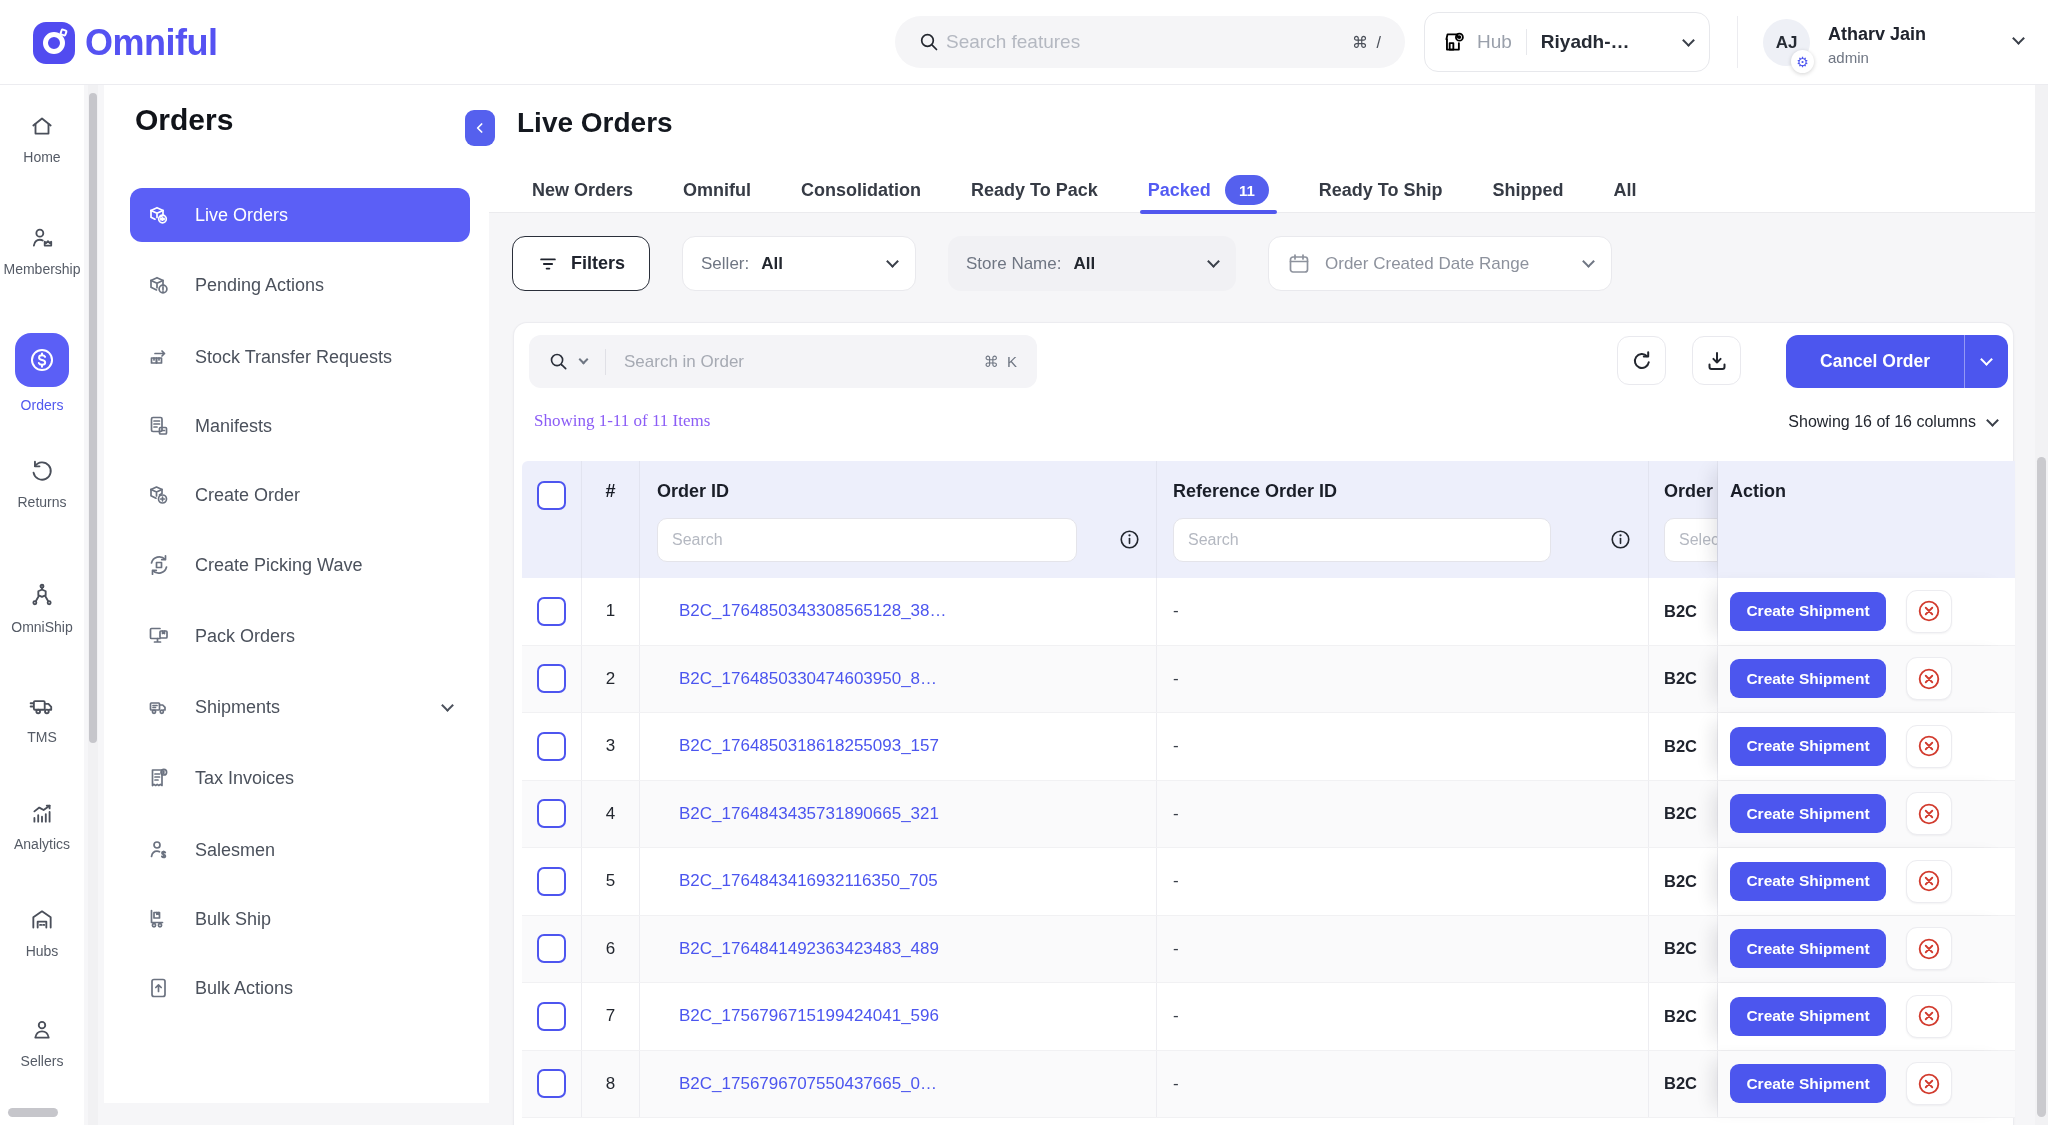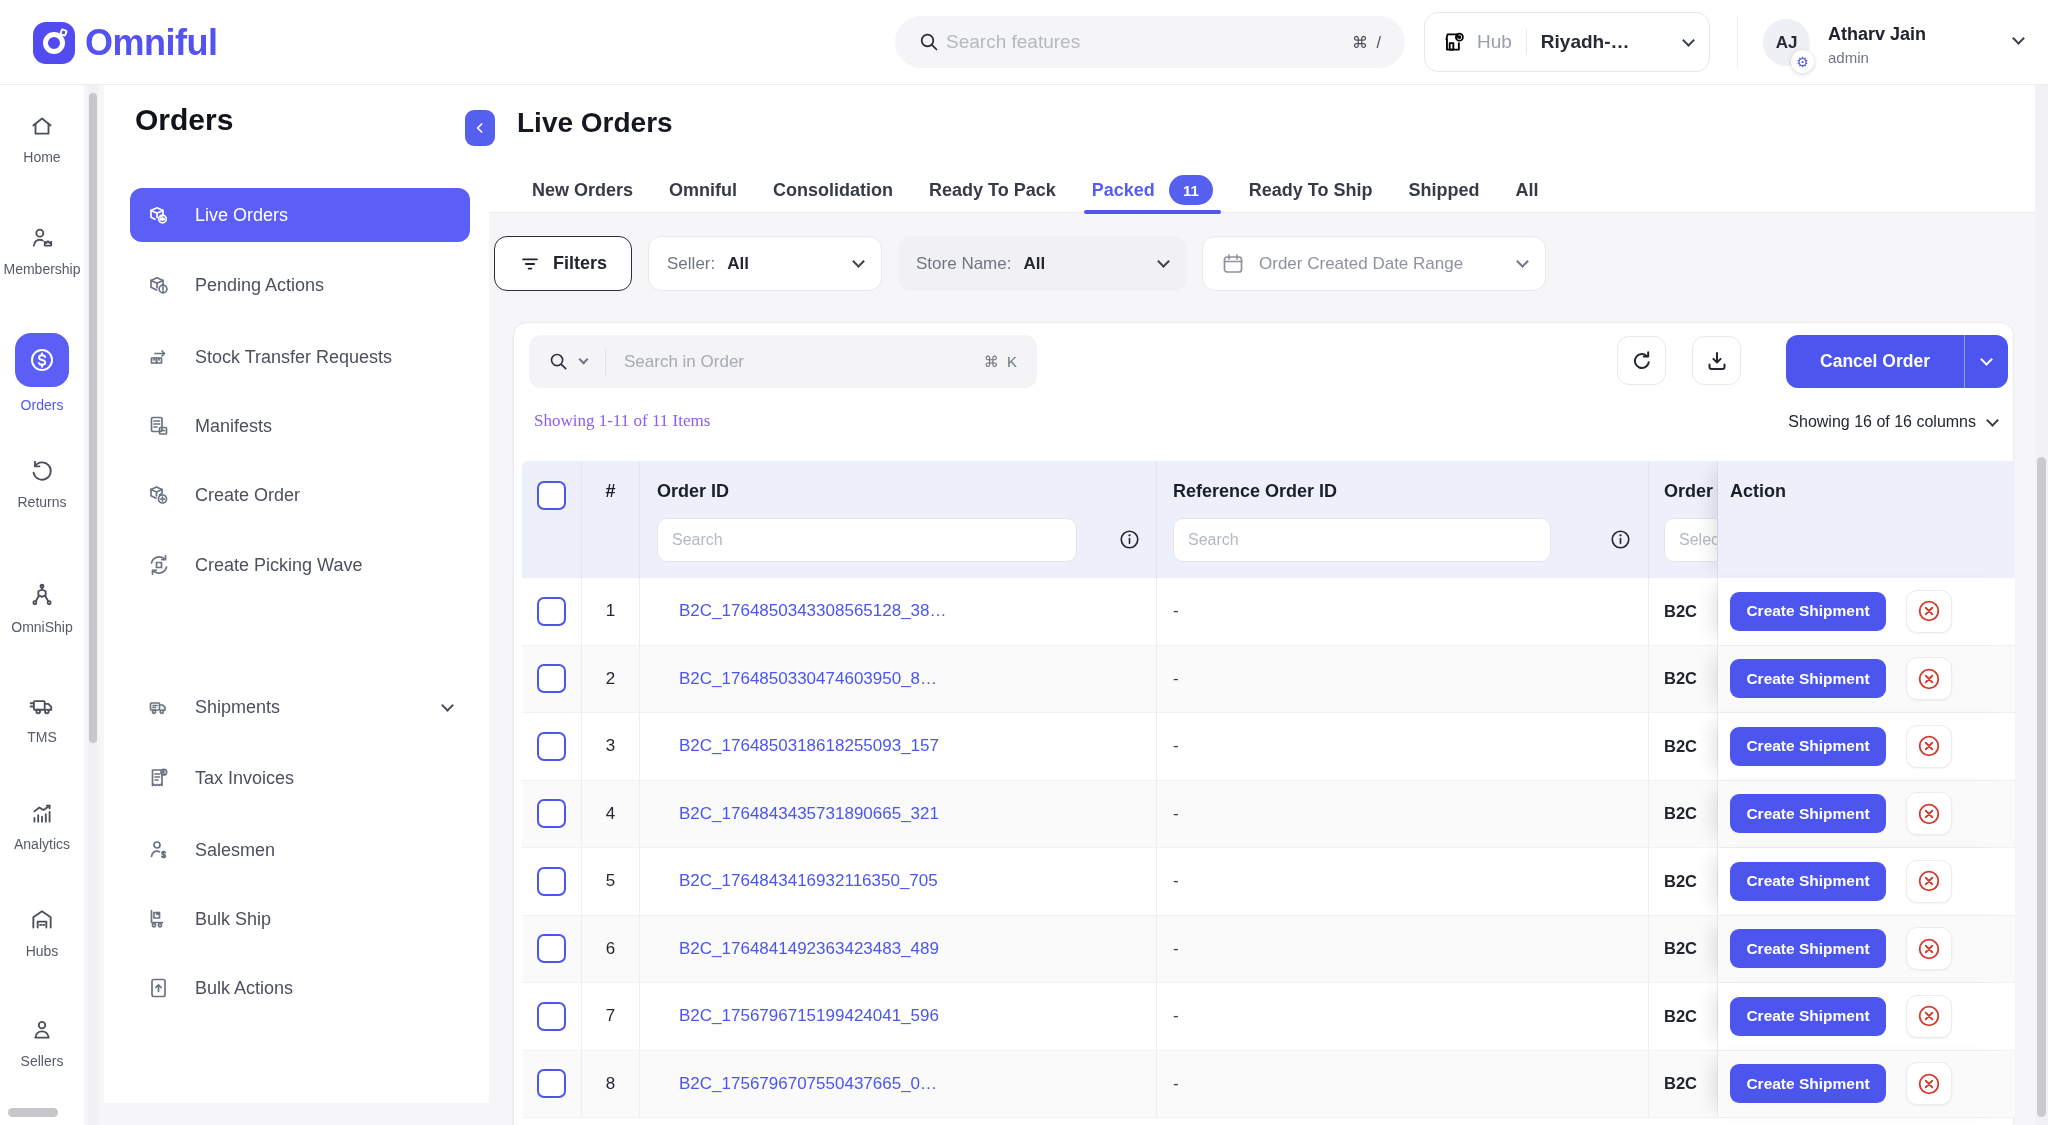--- a/index.html
+++ b/index.html
@@ -50,26 +50,26 @@
   .sb-item .sic{width:24px;height:24px;margin-left:17px;color:#6b7280;flex:none;}
   .sb-item .slabel{margin-left:24px;font-size:18px;white-space:nowrap;}
   .sb-item.active{background:#5b5ff6;color:#fff;}
   .sb-item.active .sic{color:#fff;}
   .sb-item .sb-chev{margin-left:auto;margin-right:18px;border-color:#4b515c;}
 
   
   .main{position:absolute;left:489px;top:85px;width:1559px;height:1040px;}
   .main-head{position:absolute;left:0;top:0;width:1559px;height:128px;background:#fff;border-bottom:1px solid #ebebee;}
   .page-title{position:absolute;left:28px;top:22px;font-size:28px;font-weight:600;color:#14181f;}
-  .tabs{position:absolute;left:43px;top:82px;display:flex;gap:36px;align-items:center;height:46px;}
+  .tabs{position:absolute;left:43px;top:82px;display:flex;gap:50px;align-items:center;height:46px;}
   .tab{position:relative;font-size:18px;font-weight:600;color:#33384233;color:#363b45;cursor:pointer;display:flex;align-items:center;gap:14px;height:46px;}
   .tab.active{color:#545cf3;}
   .tab.active::after{content:"";position:absolute;left:-8px;right:-8px;bottom:-1px;height:4px;border-radius:3px;background:#5157ee;}
   .tab-badge{background:#5560ee;color:#fff;font-size:15px;font-weight:700;min-width:44px;height:30px;border-radius:16px;display:flex;align-items:center;justify-content:center;}
-  .filters-row{position:absolute;left:5px;top:151px;display:flex;gap:16px;align-items:center;}
+  .filters-row{position:absolute;left:23px;top:151px;display:flex;gap:32px;align-items:center;}
   .btn-filters{height:55px;padding:0 24px;background:#fff;border:1.6px solid #2a2f3a;border-radius:13px;display:flex;align-items:center;gap:12px;font-size:18px;font-weight:600;color:#20242e;cursor:pointer;}
   .dd{height:55px;border-radius:13px;display:flex;align-items:center;padding:0 18px;font-size:17px;cursor:pointer;background:#fff;border:1px solid #e9e9ed;}
   .dd .dd-label{color:#6f7683;margin-right:12px;white-space:nowrap;}
   .dd .dd-val{color:#23272f;font-weight:600;margin-right:auto;}
   .dd.gray{background:#f1f1f4;border:none;}
   .dd.w-seller{width:234px;}
   .dd.w-store{width:288px;}
   .dd.w-date{width:344px;color:#8d929d;}
   .dd .cal{margin-right:14px;color:#8d929d;}
   .dd .date-label{color:#8d929d;margin-right:auto;white-space:nowrap;}
@@ -297,20 +297,29 @@
     <div class="sb-item" style="top:453px">
       <svg class="ic sic" viewBox="0 0 24 24">
           <path d="M4.5 10a8 8 0 0 1 13.6-3.6"></path>
           <path d="M18.5 2.8v3.8h-3.8"></path>
           <path d="M19.5 14a8 8 0 0 1-13.6 3.6"></path>
           <path d="M5.5 21.2v-3.8h3.8"></path>
           <rect x="9.5" y="9.5" width="5" height="5"></rect>
         </svg>
       <span class="slabel">Create Picking Wave</span>
     </div>
+    <div class="sb-item" style="top:524px">
+      <svg class="ic sic" viewBox="0 0 24 24">
+          <path d="M13 14.5H4.5a1 1 0 0 1-1-1v-8a1 1 0 0 1 1-1H13"></path>
+          <path d="M7.5 18h6M10.5 14.5V18"></path>
+          <rect x="13" y="7" width="7" height="7" rx="1"></rect>
+          <path d="M15.5 7v2.5l1-.7 1 .7V7"></path>
+        </svg>
+      <span class="slabel">Pack Orders</span>
+    </div>
     <div class="sb-item" style="top:595px">
       <svg class="ic sic" viewBox="0 0 24 24">
           <rect x="3.5" y="8" width="9" height="7" rx=".8"></rect>
           <path d="M6 10.5h4M6 12.5h2.5"></path>
           <path d="M12.5 10h3.2l2.3 2.4v2.6h-1.6"></path>
           <circle cx="7" cy="16.8" r="1.6"></circle>
           <circle cx="14.8" cy="16.8" r="1.6"></circle>
         </svg>
       <span class="slabel">Shipments</span>
       <span class="chev sb-chev"></span>

